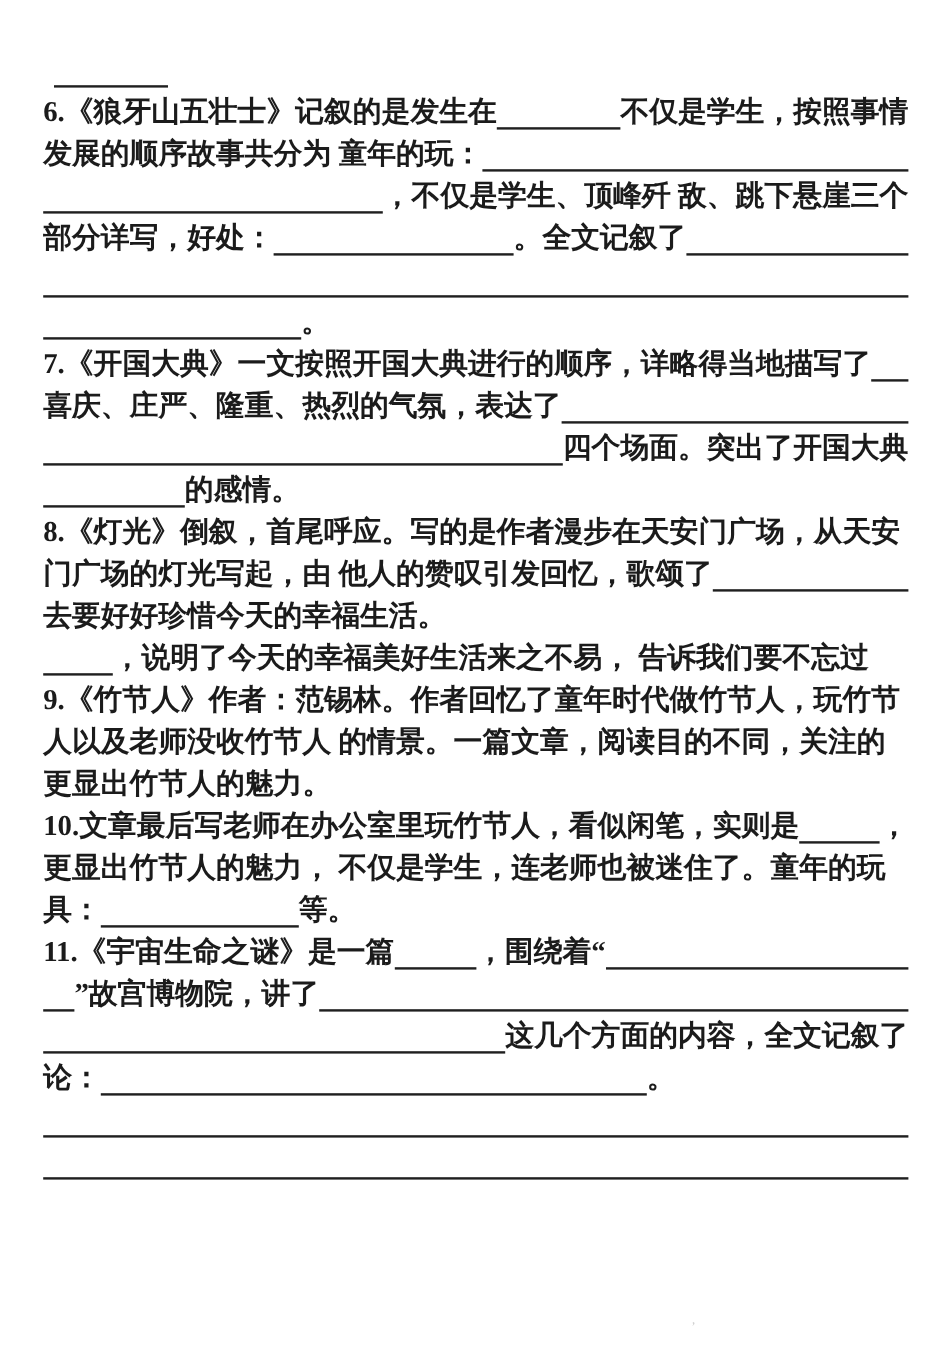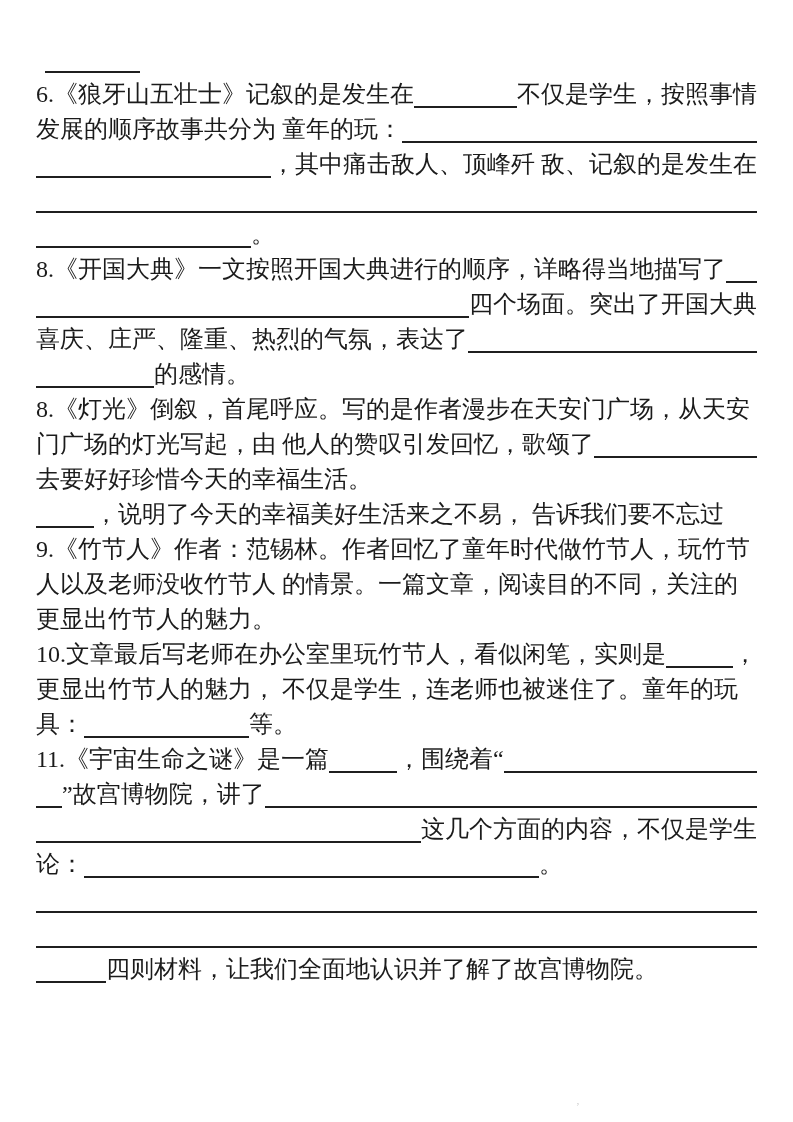--- a/index.html
+++ b/index.html
@@ -26,21 +26,21 @@
     display: flex;
     align-items: flex-end;
     height: 35px;
     white-space: pre;
   }
   .txt {
     flex: 0 0 auto;
     font-size: 24px;
     line-height: 28px;
     color: #1b1b1b;
-    font-weight: 400;
+    font-weight: 700;
   }
   .blank {
     display: inline-block;
     flex: 0 0 auto;
     height: 5px;
     border-bottom: 2.5px solid #1f1f1f;
   }
   .blank.fill {
     flex: 1 1 auto;
   }
@@ -53,39 +53,39 @@
   }
 </style>
 </head>
 <body>
 
 <div class="page">
   <div class="content" id="content">
       <div class="line"><span class="blank" style="width: 95px; margin-left: 9px;"></span></div>
       <div class="line"><span class="txt">6.《狼牙山五壮士》记叙的是发生在</span><span class="blank fill"></span><span class="txt">不仅是学生，按照事情</span></div>
       <div class="line"><span class="txt">发展的顺序故事共分为 童年的玩：</span><span class="blank fill"></span></div>
-      <div class="line"><span class="blank fill"></span><span class="txt">，其中痛击敌人、顶峰歼 敌、记叙的是发生在</span></div>
+      <div class="line"><span class="blank fill"></span><span class="txt">，不仅是学生、顶峰歼 敌、跳下悬崖三个</span></div>
+      <div class="line"><span class="txt">部分详写，好处：</span><span class="blank" style="width: 200px;"></span><span class="txt">。全文记叙了</span><span class="blank fill"></span></div>
       <div class="line"><span class="blank fill"></span></div>
       <div class="line"><span class="blank" style="width: 215px;"></span><span class="txt">。</span></div>
-      <div class="line"><span class="txt">8.《开国大典》一文按照开国大典进行的顺序，详略得当地描写了</span><span class="blank fill"></span></div>
+      <div class="line"><span class="txt">7.《开国大典》一文按照开国大典进行的顺序，详略得当地描写了</span><span class="blank fill"></span></div>
+      <div class="line"><span class="txt">喜庆、庄严、隆重、热烈的气氛，表达了</span><span class="blank fill"></span></div>
       <div class="line"><span class="blank fill"></span><span class="txt">四个场面。突出了开国大典</span></div>
-      <div class="line"><span class="txt">喜庆、庄严、隆重、热烈的气氛，表达了</span><span class="blank fill"></span></div>
       <div class="line"><span class="blank" style="width: 118px;"></span><span class="txt">的感情。</span></div>
       <div class="line"><span class="txt">8.《灯光》倒叙，首尾呼应。写的是作者漫步在天安门广场，从天安</span></div>
       <div class="line"><span class="txt">门广场的灯光写起，由 他人的赞叹引发回忆，歌颂了</span><span class="blank fill"></span></div>
       <div class="line"><span class="txt">去要好好珍惜今天的幸福生活。</span></div>
       <div class="line"><span class="blank" style="width: 58px;"></span><span class="txt">，说明了今天的幸福美好生活来之不易， 告诉我们要不忘过</span></div>
       <div class="line"><span class="txt">9.《竹节人》作者：范锡林。作者回忆了童年时代做竹节人，玩竹节</span></div>
       <div class="line"><span class="txt">人以及老师没收竹节人 的情景。一篇文章，阅读目的不同，关注的</span></div>
       <div class="line"><span class="txt">更显出竹节人的魅力。</span></div>
       <div class="line"><span class="txt">10.文章最后写老师在办公室里玩竹节人，看似闲笔，实则是</span><span class="blank fill"></span><span class="txt">，</span></div>
       <div class="line"><span class="txt">更显出竹节人的魅力， 不仅是学生，连老师也被迷住了。童年的玩</span></div>
       <div class="line"><span class="txt">具：</span><span class="blank" style="width: 165px;"></span><span class="txt">等。</span></div>
       <div class="line"><span class="txt">11.《宇宙生命之谜》是一篇</span><span class="blank" style="width: 68px;"></span><span class="txt">，围绕着“</span><span class="blank fill"></span></div>
       <div class="line"><span class="blank" style="width: 26px;"></span><span class="txt">”故宫博物院，讲了</span><span class="blank fill"></span></div>
-      <div class="line"><span class="blank fill"></span><span class="txt">这几个方面的内容，不仅是学生</span></div>
+      <div class="line"><span class="blank fill"></span><span class="txt">这几个方面的内容，全文记叙了</span></div>
       <div class="line"><span class="txt">论：</span><span class="blank" style="width: 455px;"></span><span class="txt">。</span></div>
       <div class="line"><span class="blank fill"></span></div>
       <div class="line"><span class="blank fill"></span></div>
-      <div class="line"><span class="blank" style="width: 70px;"></span><span class="txt">四则材料，让我们全面地认识并了解了故宫博物院。</span></div>
     </div>
   <span class="artifact">ʼ</span>
 </div>
 
 </body></html>

